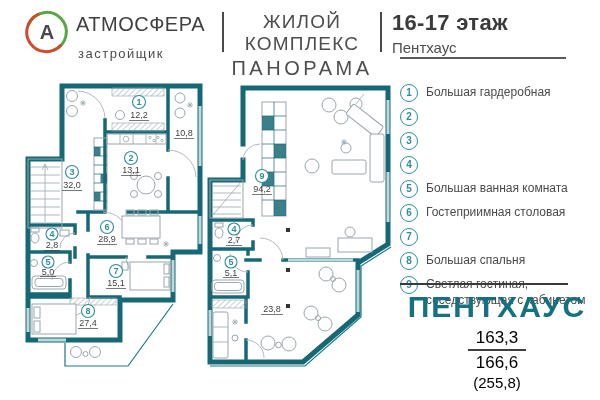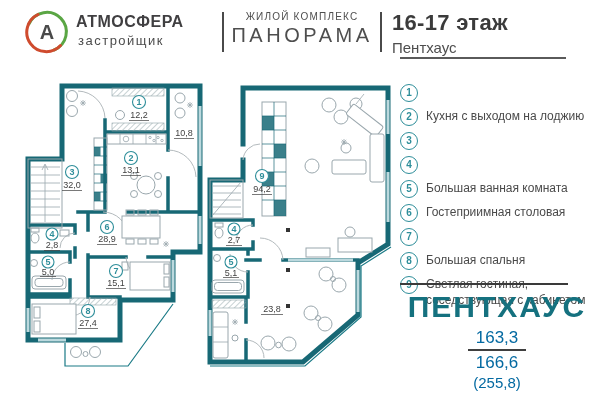--- a/index.html
+++ b/index.html
@@ -4,25 +4,25 @@
 <style>
   html,body{margin:0;padding:0;}
   body{
     width:600px;height:400px;background:#ffffff;overflow:hidden;
     font-family:"Liberation Sans",sans-serif;position:relative;
     -webkit-font-smoothing:antialiased;
   }
   
   .hdr-logo{position:absolute;left:24px;top:9px;display:flex;align-items:flex-start;}
   .brand-txt{margin-left:6px;}
-  .brand-name{font-size:16px;font-weight:700;color:#403f41;letter-spacing:.5px;line-height:1;margin-top:5px;}
-  .brand-sub{font-size:13px;color:#4c4c4c;letter-spacing:1.5px;margin-top:3px;margin-left:2px;}
+  .brand-name{font-size:20px;font-weight:400;color:#403f41;letter-spacing:.5px;line-height:1;margin-top:5px;}
+  .brand-sub{font-size:13px;color:#4c4c4c;letter-spacing:1.5px;margin-top:12px;margin-left:2px;}
   .vbar{position:absolute;top:12px;width:2px;height:40px;background:#4a4a4a;}
   .complex{position:absolute;left:228px;top:11px;width:148px;text-align:center;color:#4e4e4e;}
-  .complex-label{font-size:10px;letter-spacing:1.2px;text-align:center;}
+  .complex-label{font-size:19px;letter-spacing:1.2px;text-align:center;}
   .complex-name{font-size:20px;letter-spacing:3.5px;margin-top:2px;}
   .floorblk{position:absolute;left:392px;top:10px;color:#3b3b3b;}
   .floor-main{font-size:22px;font-weight:600;letter-spacing:.3px;}
   .floor-sub{font-size:15px;color:#4e4e4e;margin-top:3px;}
   .hdr-line{position:absolute;left:400px;top:57px;width:166px;height:2px;background:#5a5a5a;}
   
   .planL{position:absolute;left:8px;top:80px;}
   .planR{position:absolute;left:198px;top:72px;}
   
   .w{stroke:#176875;stroke-width:5;fill:none;stroke-linecap:square;}
@@ -42,21 +42,21 @@
   
   .legend{position:absolute;left:400px;top:84px;width:196px;}
   .li{display:flex;align-items:flex-start;margin-bottom:6px;}
   .lnum{flex:0 0 16px;width:16px;height:16px;border:1.3px solid #2e8e9a;border-radius:50%;
         color:#2e8e9a;font-size:10px;line-height:16px;text-align:center;font-weight:600;}
   .ltxt{font-size:12px;color:#4a4a4a;line-height:1.3;margin-left:8px;padding-top:1px;}
   .leg-line{position:absolute;left:400px;top:283px;width:168px;height:2px;background:#3a3a3a;}
   
   .summary{position:absolute;left:398px;top:290px;width:198px;text-align:center;}
   .sum-title{font-size:30px;font-weight:700;letter-spacing:2px;color:#15717f;}
-  .sum-areas{margin-top:4px;color:#0369a1;}
+  .sum-areas{margin-top:4px;color:#000000;}
   .a1{display:inline-block;font-size:17px;border-bottom:2px solid #3f3f3f;padding:0 8px 1px;}
   .a2{font-size:17px;margin-top:2px;}
   .a3{font-size:15px;margin-top:1px;}
 </style>
 </head>
 <body>
 
 <div class="hdr-logo">
   <svg width="46" height="46" viewBox="0 0 46 46">
     <path d="M5,15 A19.5,19.5 0 1 1 30,41" stroke="#5aa644" stroke-width="3" fill="none" stroke-linecap="round"></path>
@@ -350,24 +350,24 @@
   </g>
   <g>
     <text class="at" x="74" y="240">23,8</text>
     <line class="ul" x1="63" y1="242.5" x2="85" y2="242.5"></line>
   </g>
 </svg>
 
 <div class="legend">
   <div class="li">
     <div class="lnum">1</div>
+    <div class="ltxt">Большая гардеробная</div>
   </div>
   <div class="li">
     <div class="lnum">2</div>
-    <div class="ltxt">Кухня с выходом на лоджию</div>
   </div>
   <div class="li">
     <div class="lnum">3</div>
   </div>
   <div class="li">
     <div class="lnum">4</div>
   </div>
   <div class="li">
     <div class="lnum">5</div>
     <div class="ltxt">Большая ванная комната</div>

